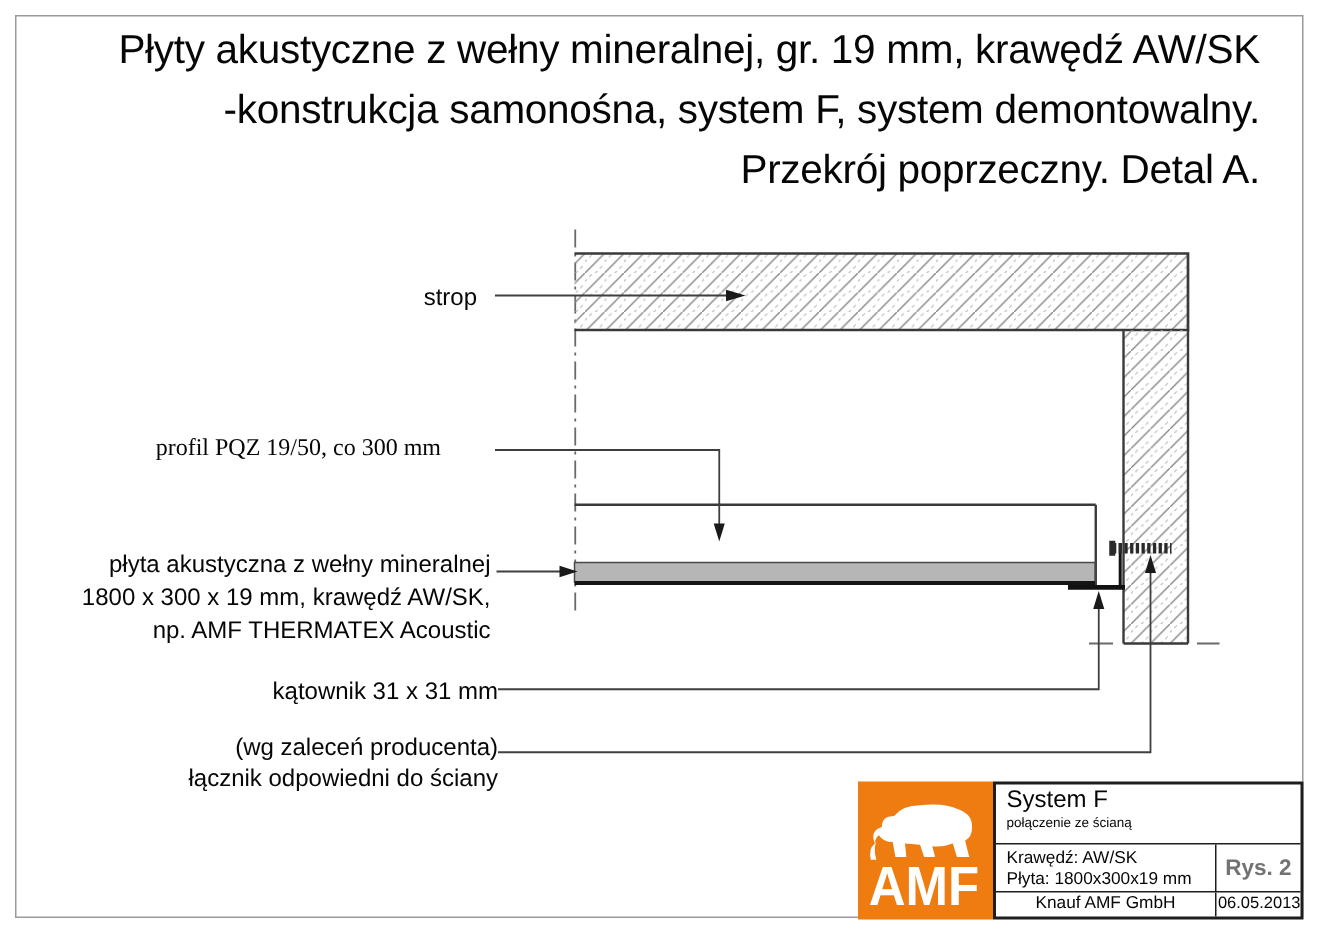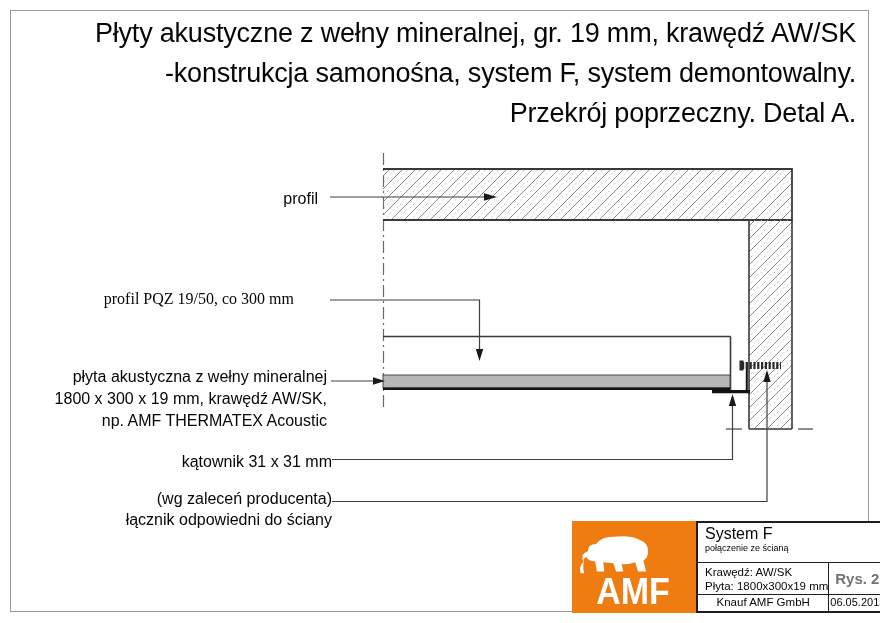--- a/index.html
+++ b/index.html
@@ -8,21 +8,21 @@
     font-family:"Liberation Sans", sans-serif;color:#000;
   }
   .frame{
     position:absolute;left:10px;top:10px;width:857px;height:600px;
     border:1px solid #9a9a9a;
   }
   .drawing-svg{position:absolute;left:0;top:0;}
 
   
   .main-title{
-    position:absolute;top:13px;right:24px;text-align:right;
+    position:absolute;top:13px;right:40px;text-align:right;
     font-size:27px;line-height:40px;color:#060606;letter-spacing:-0.2px;
     white-space:nowrap;
     margin-left:44px;
   }
 
   
   .callout{
     position:absolute;text-align:right;font-size:16px;line-height:22px;
     color:#060606;white-space:nowrap;
   }
@@ -30,21 +30,20 @@
   .lbl-profil  {right:586px;top:288px;font-family:Liberation Serif, serif;}
   .lbl-plyta   {right:553px;top:366px;}
   .lbl-katownik{right:548px;top:451px;}
   .lbl-lacznik {right:548px;top:488px;line-height:21px;}
 
   
   .tblock{position:absolute;left:572px;top:521px;width:297px;height:92px;display:flex;}
   .logo{
     position:relative;width:90px;height:92px;background:#ee7c10;flex:none;
     overflow:hidden;
-    padding-left:34px;
   }
   .logo-bear{position:absolute;left:4px;top:8px;}
   .logo-text{
     position:absolute;left:0;right:2px;bottom:0px;text-align:center;
     font-size:34px;font-weight:700;color:#fff;letter-spacing:0px;
     transform:scaleY(1.08);transform-origin:bottom;
   }
   .info{
     flex:1;border:2px solid #1e1e1e;background:#fff;
     display:flex;flex-direction:column;box-sizing:border-box;
@@ -135,21 +134,21 @@
       <polygon points="767,370 763.3,382 770.7,382" fill="#1a1a1a" stroke="none"></polygon>
     </g>
   </svg>
 
   <div class="main-title">
     <div>Płyty akustyczne z wełny mineralnej, gr. 19 mm, krawędź AW/SK</div>
     <div>-konstrukcja samonośna, system F, system demontowalny.</div>
     <div>Przekrój poprzeczny. Detal A.</div>
   </div>
 
-  <div class="callout lbl-strop">profil</div>
+  <div class="callout lbl-strop">strop</div>
   <div class="callout lbl-profil">profil PQZ 19/50, co 300 mm</div>
   <div class="callout lbl-plyta">
     <div>płyta akustyczna z wełny mineralnej</div>
     <div>1800 x 300 x 19 mm, krawędź AW/SK,</div>
     <div>np. AMF THERMATEX Acoustic</div>
   </div>
   <div class="callout lbl-katownik">kątownik 31 x 31 mm</div>
   <div class="callout lbl-lacznik">
     <div>(wg zaleceń producenta)</div>
     <div>łącznik odpowiedni do ściany</div>

